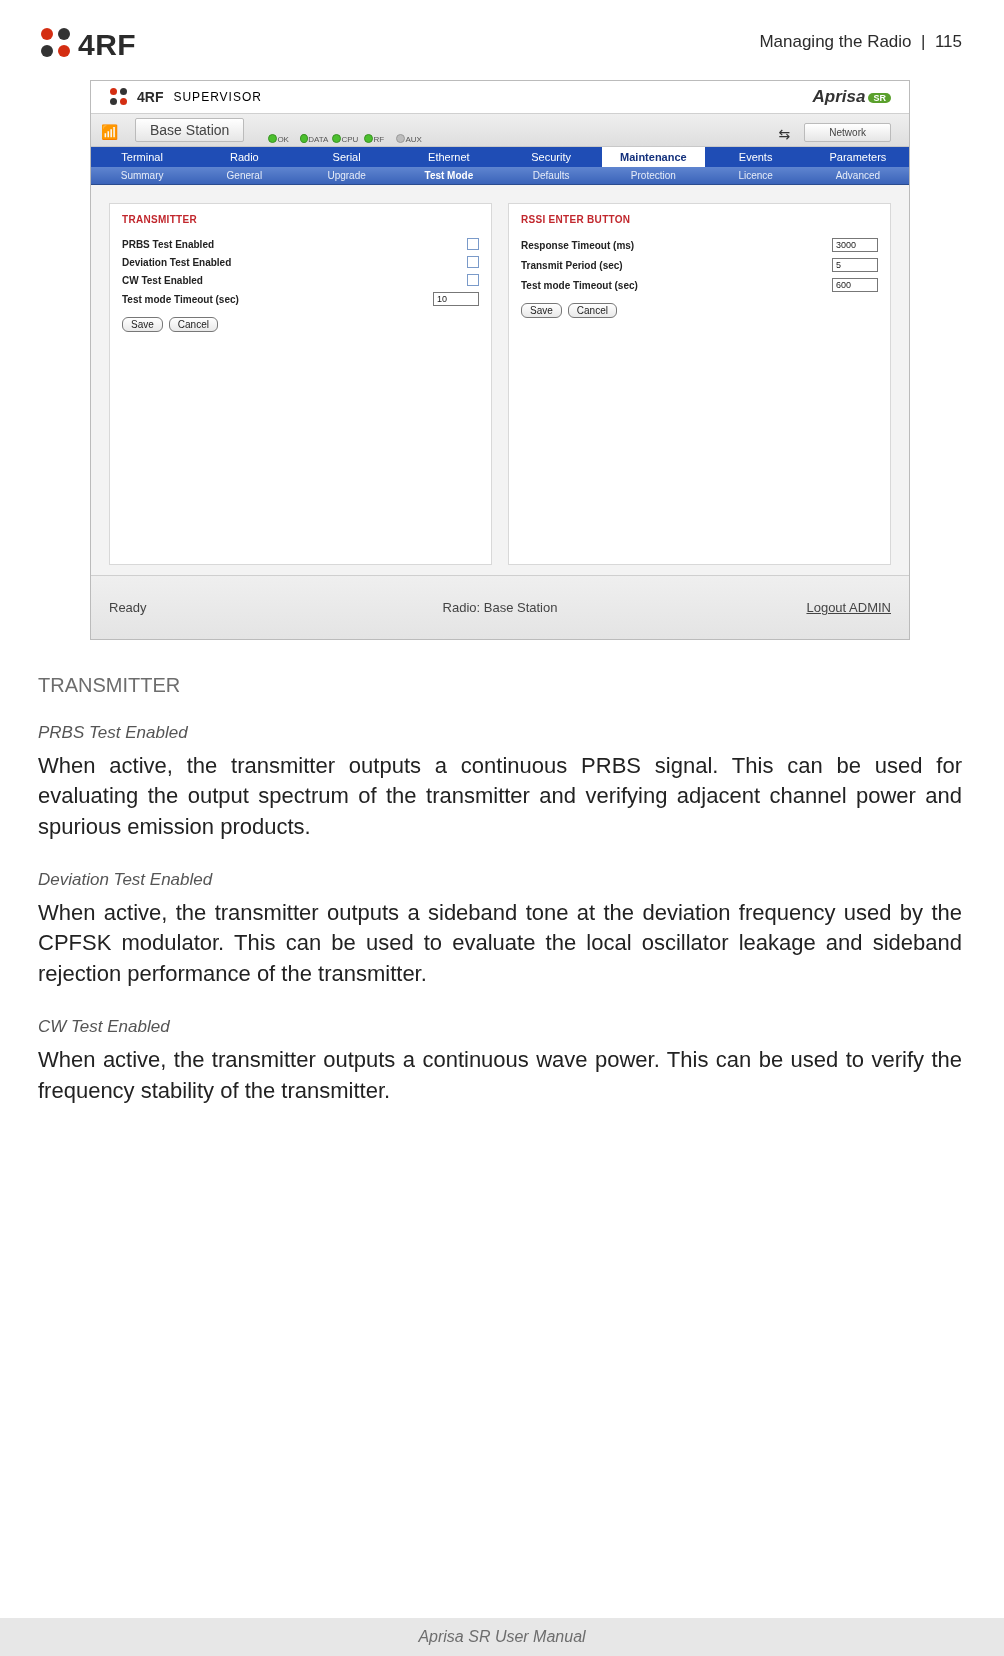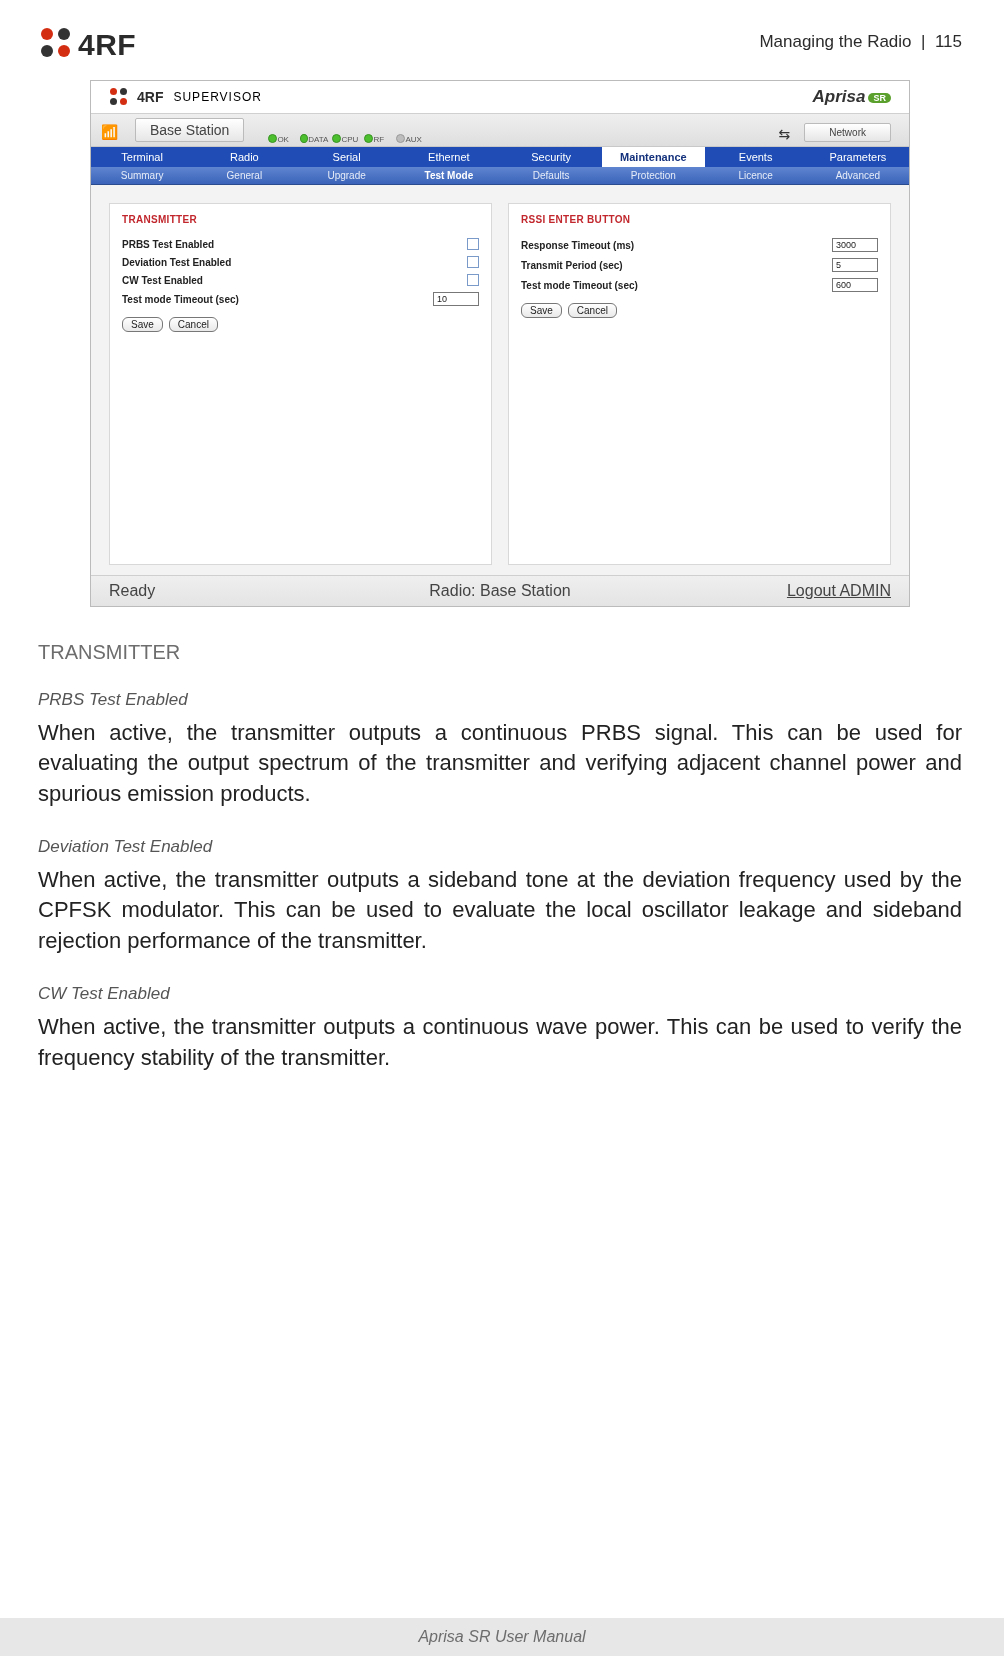--- a/index.html
+++ b/index.html
@@ -59,21 +59,21 @@
   .panel { background:#fff; border:1px solid #d8d8d8; width:50%; padding:10px 12px 28px 12px; position:relative; font-size:10px;}
   .panel h4 { color:#c1272d; font-size:10px; letter-spacing:0.3px; margin-bottom:10px;}
   .row { display:flex; align-items:center; justify-content:space-between; padding:3px 0; }
   .row .lab { font-weight:700; color:#222; }
   .chk { width:12px; height:12px; border:1px solid #7a9ac9; background:#fff; display:inline-block;}
   .txtf { width:46px; height:14px; border:1px solid #777; background:#fff; font-size:9px; padding:0 3px; display:inline-flex; align-items:center;}
   .panel .colr { width:110px; display:flex; justify-content:flex-end;}
   .btns { display:flex; gap:6px; margin-top:8px;}
   .btn { border:1px solid #777; background:linear-gradient(#fff,#e9e9e9); border-radius:6px; font-size:10px; padding:1px 8px; }
 
-  .footbar { display:flex; align-items:center; justify-content:space-between; background:linear-gradient(#efefef,#e4e4e4); border-top:1px solid #cfcfcf; padding:6px 18px; font-size:16px; color:#444;}
+  .footbar { display:flex; align-items:center; justify-content:space-between; background:linear-gradient(#efefef,#e4e4e4); border-top:1px solid #cfcfcf; padding:24px 18px; font-size:13px; color:#444;}
   .footbar .mid { position:absolute; left:50%; transform:translateX(-50%);}
   .footbar { position:relative;}
   .footbar .logout { text-decoration:underline; }
 
   
   .h2 { font-size:20px; color:#6d6d6d; margin: 10px 0 26px 0; }
   .h3 { font-size:17px; font-style:italic; color:#555; margin: 8px 0 8px 0; }
   .para { font-size:22px; line-height:1.38; color:#222; margin-bottom:28px; text-align:justify; }
 
   .doc-footer { position:absolute; left:0; right:0; bottom:0; background:#e7e7e7; color:#6d6d6d; text-align:center; font-size:16px; padding:10px 0;font-style:italic; }

